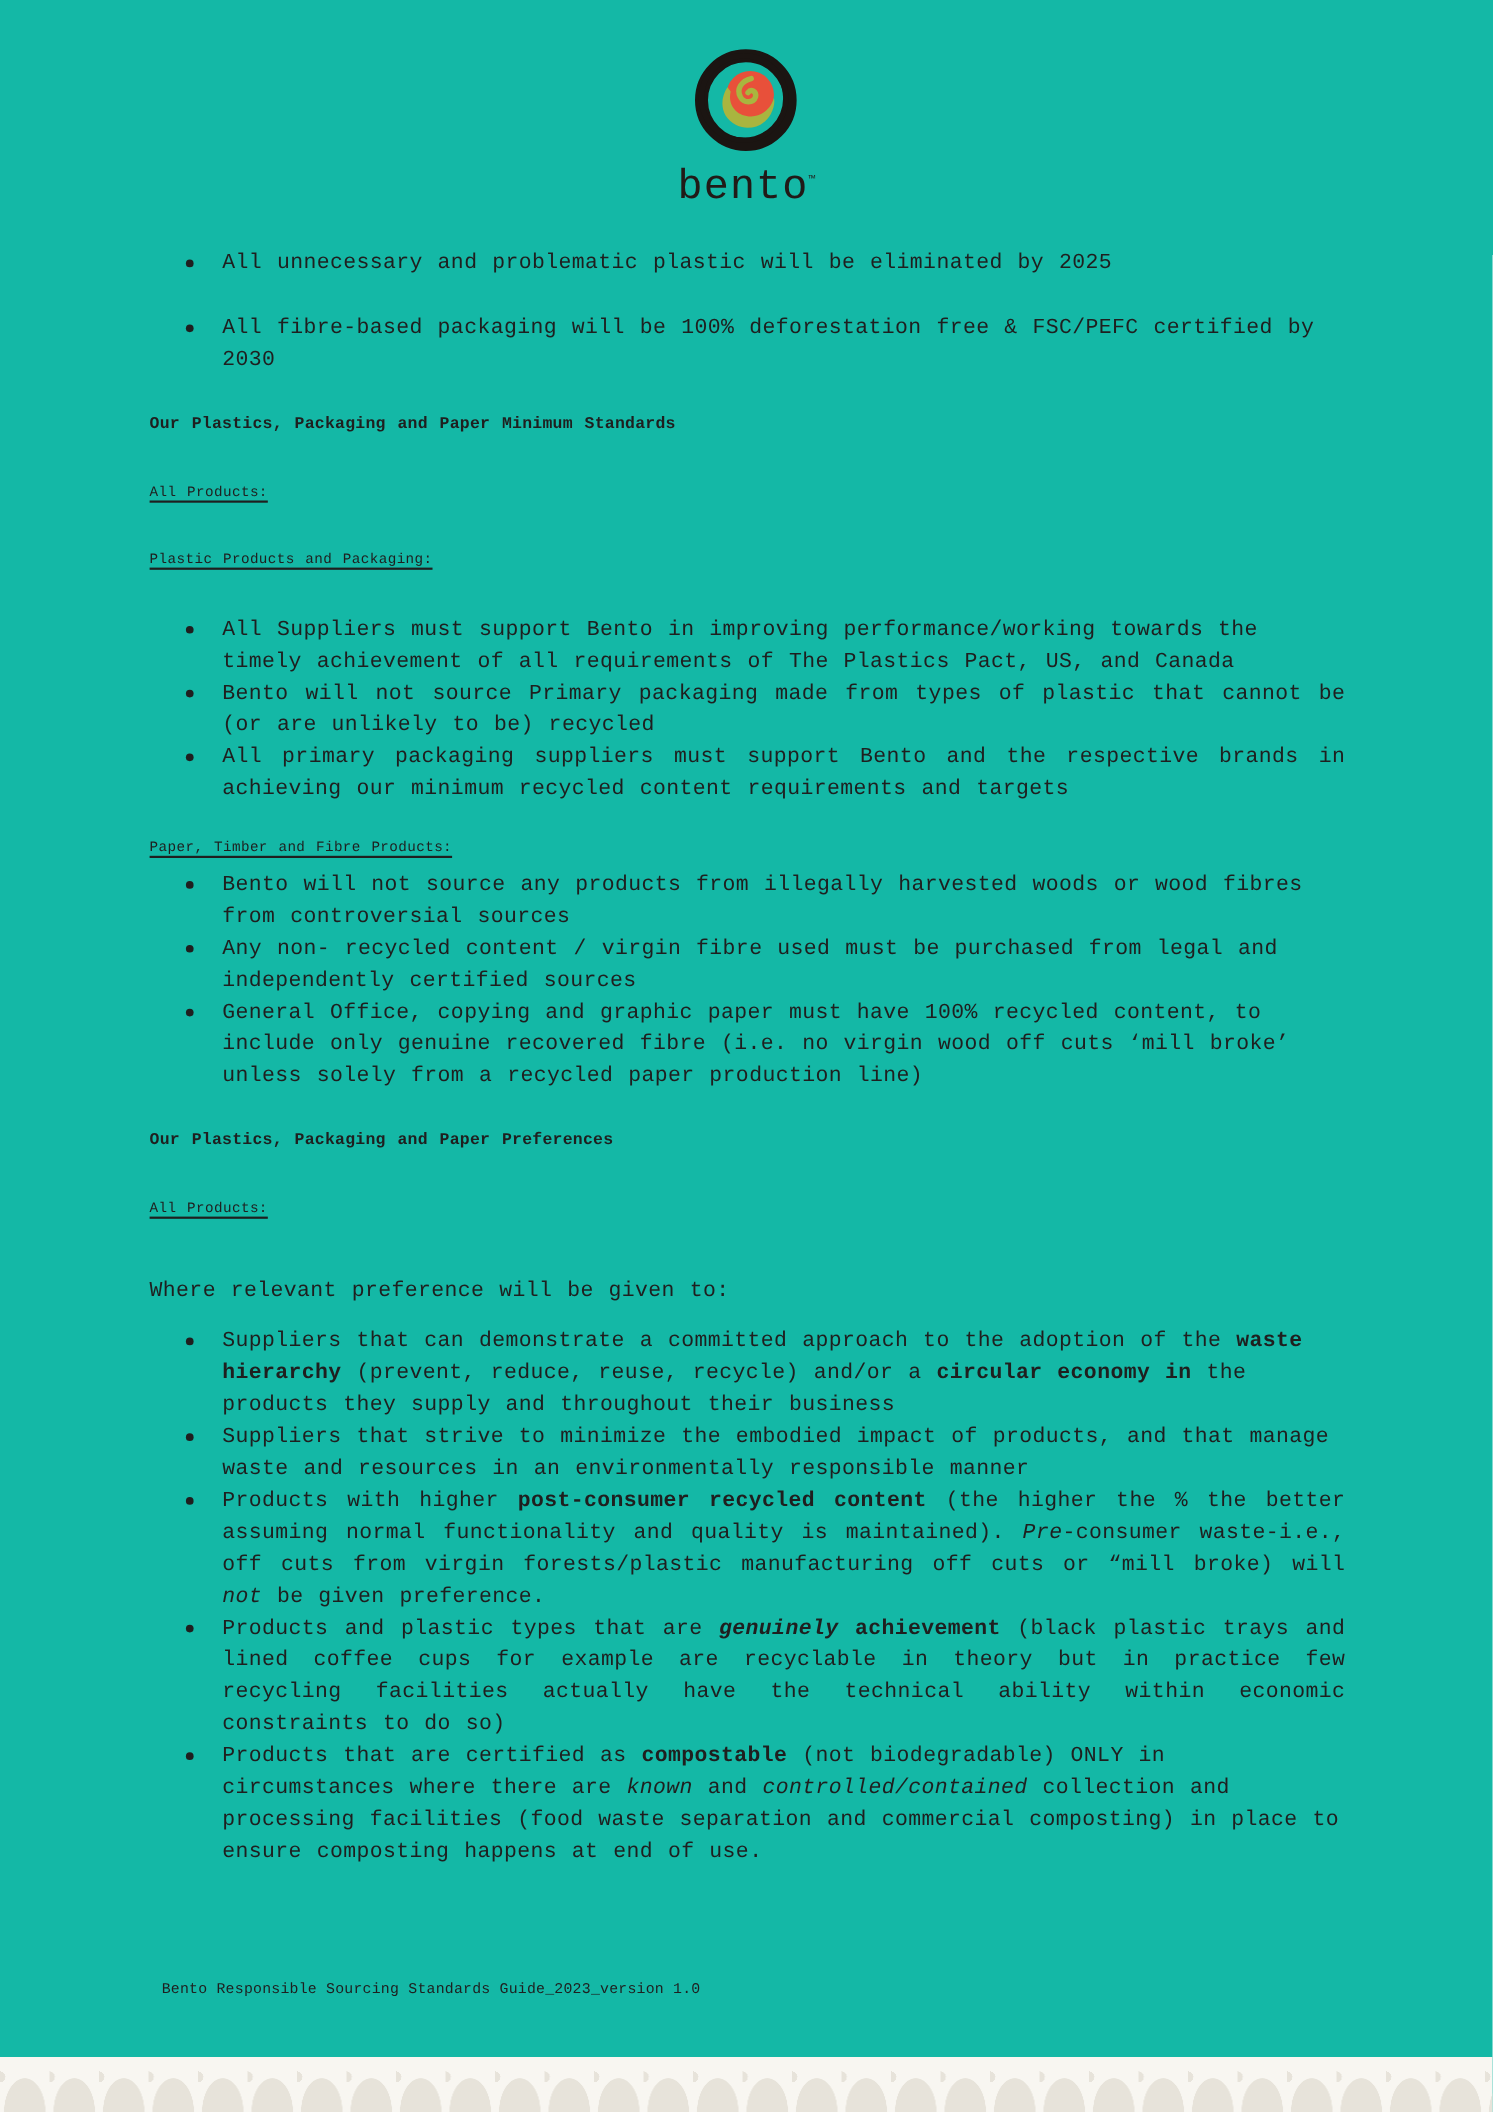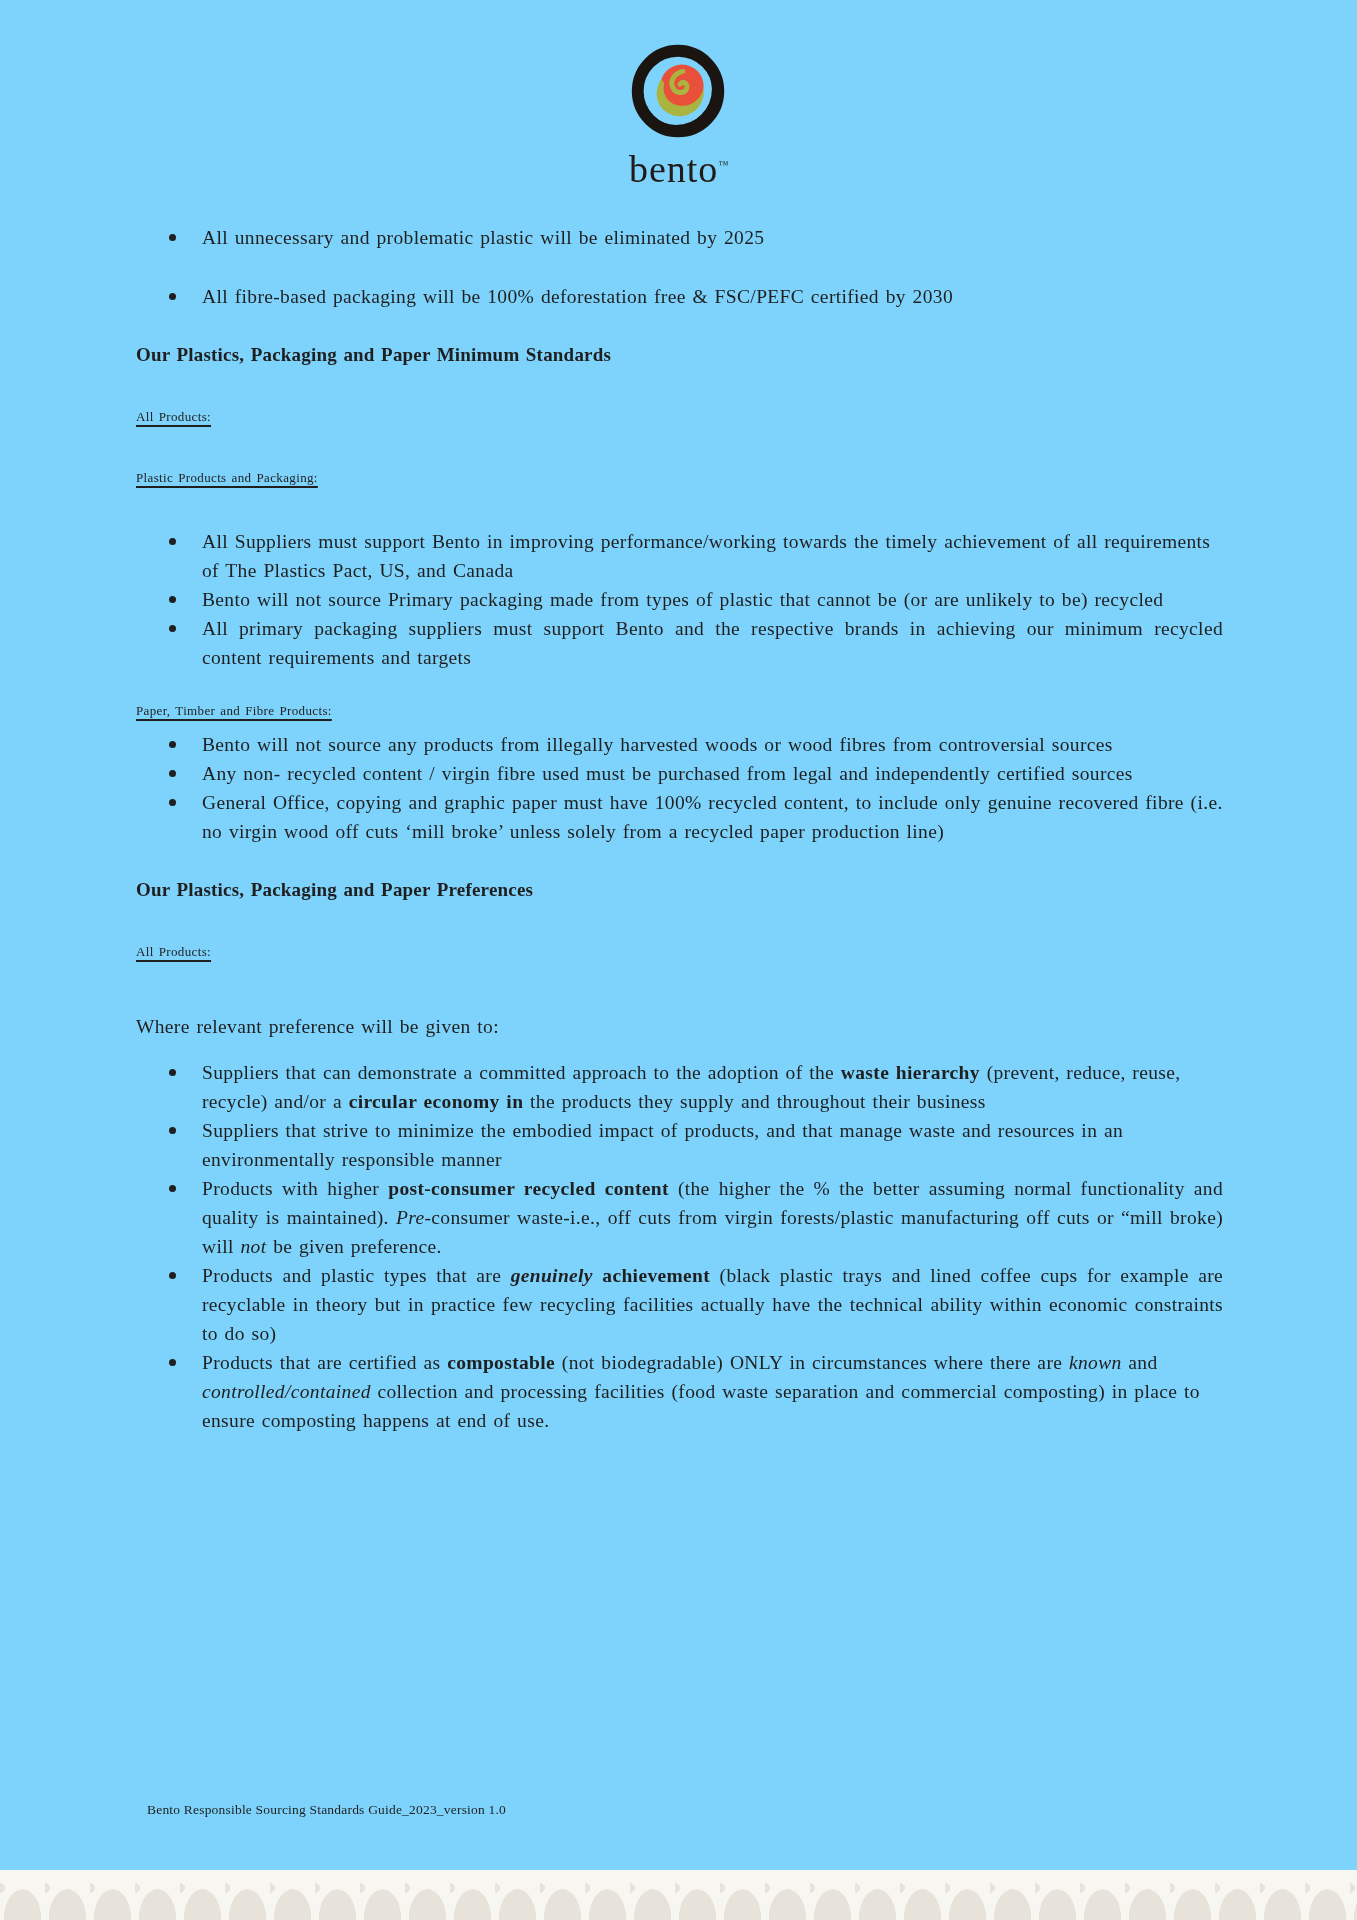--- a/index.html
+++ b/index.html
@@ -1,21 +1,21 @@
 <!DOCTYPE html>
 <html style="--ring: #1b1512; --blob: #e8503a; --leaf: #a9b53f; --bandbg: #f8f6f1; --shape: #e7e3da;"><head>
 <meta charset="utf-8">
 <style>
   html,body{margin:0;padding:0;background:#ffffff;}
   .page{
     position:relative;
     width:1357px;height:1920px;
-    background:#7dd3fc;
+    background:#14b8a6;
     color:#1f1f1f;
-    font-family:Liberation Serif, serif;
+    font-family:Liberation Mono, monospace;
     overflow:hidden;
   }
   
   .logo{ text-align:center; padding-top:36px; }
   .logo svg{ display:block; margin:0 auto; }
   .brand{
     font-size:38px; line-height:34px; letter-spacing:1px;
     color:#211a17; margin-top:-4px;
   }
   .brand .tm{ font-size:10px; vertical-align:super; letter-spacing:0; }
@@ -25,21 +25,21 @@
   .leafline{ stroke:var(--leaf,#a9b53f); }
   
   main{
     display:block;
     padding:0 134px 0 136px;
     font-size:19.5px; line-height:29px;
     letter-spacing:.35px; word-spacing:1.5px;
   }
   .blk{ margin:0; }
   h2.blk{
-    font-size:19px; line-height:26px; font-weight:700;
+    font-size:15px; line-height:26px; font-weight:700;
     letter-spacing:.2px; margin-top:31px;
   }
   h3.blk{
     font-size:13px; line-height:25px; font-weight:400;
     text-decoration:underline; text-underline-offset:4px;
     text-decoration-thickness:1.5px;
     margin-top:36px;
   }
   p.blk{ margin-top:48px; }
   ul.blk{ list-style:none; margin:37px 0 0; padding:0; }

